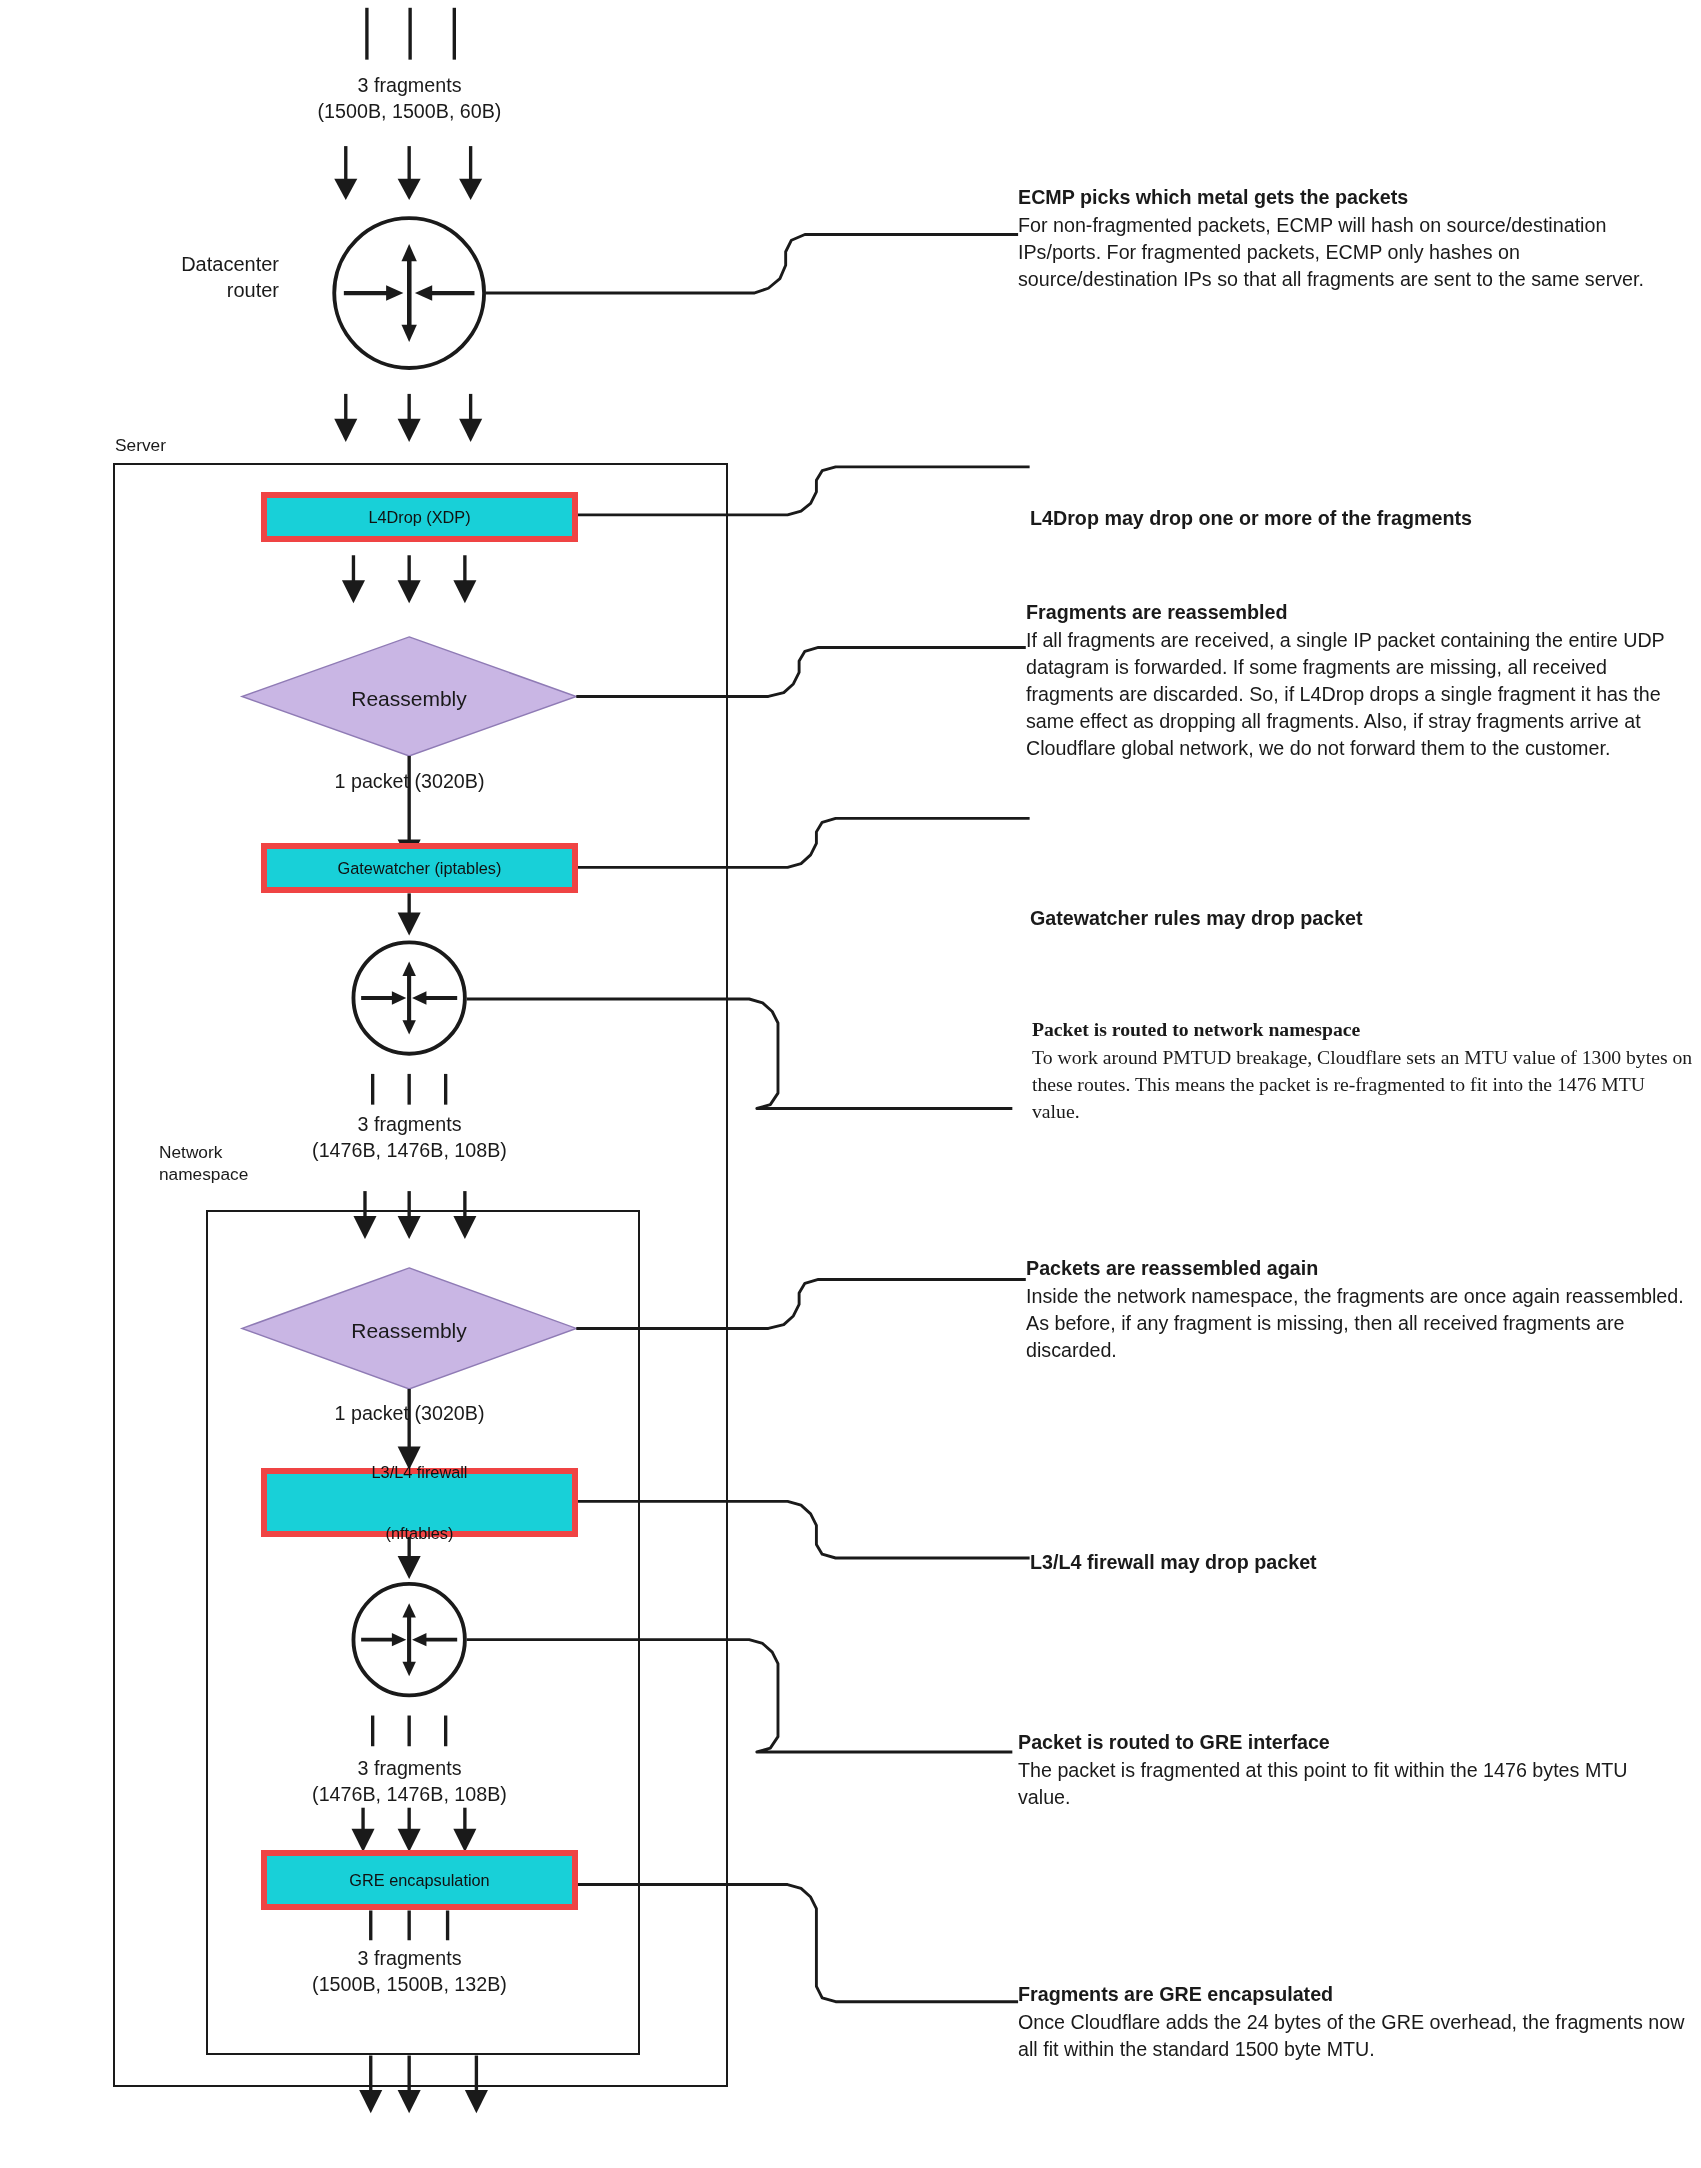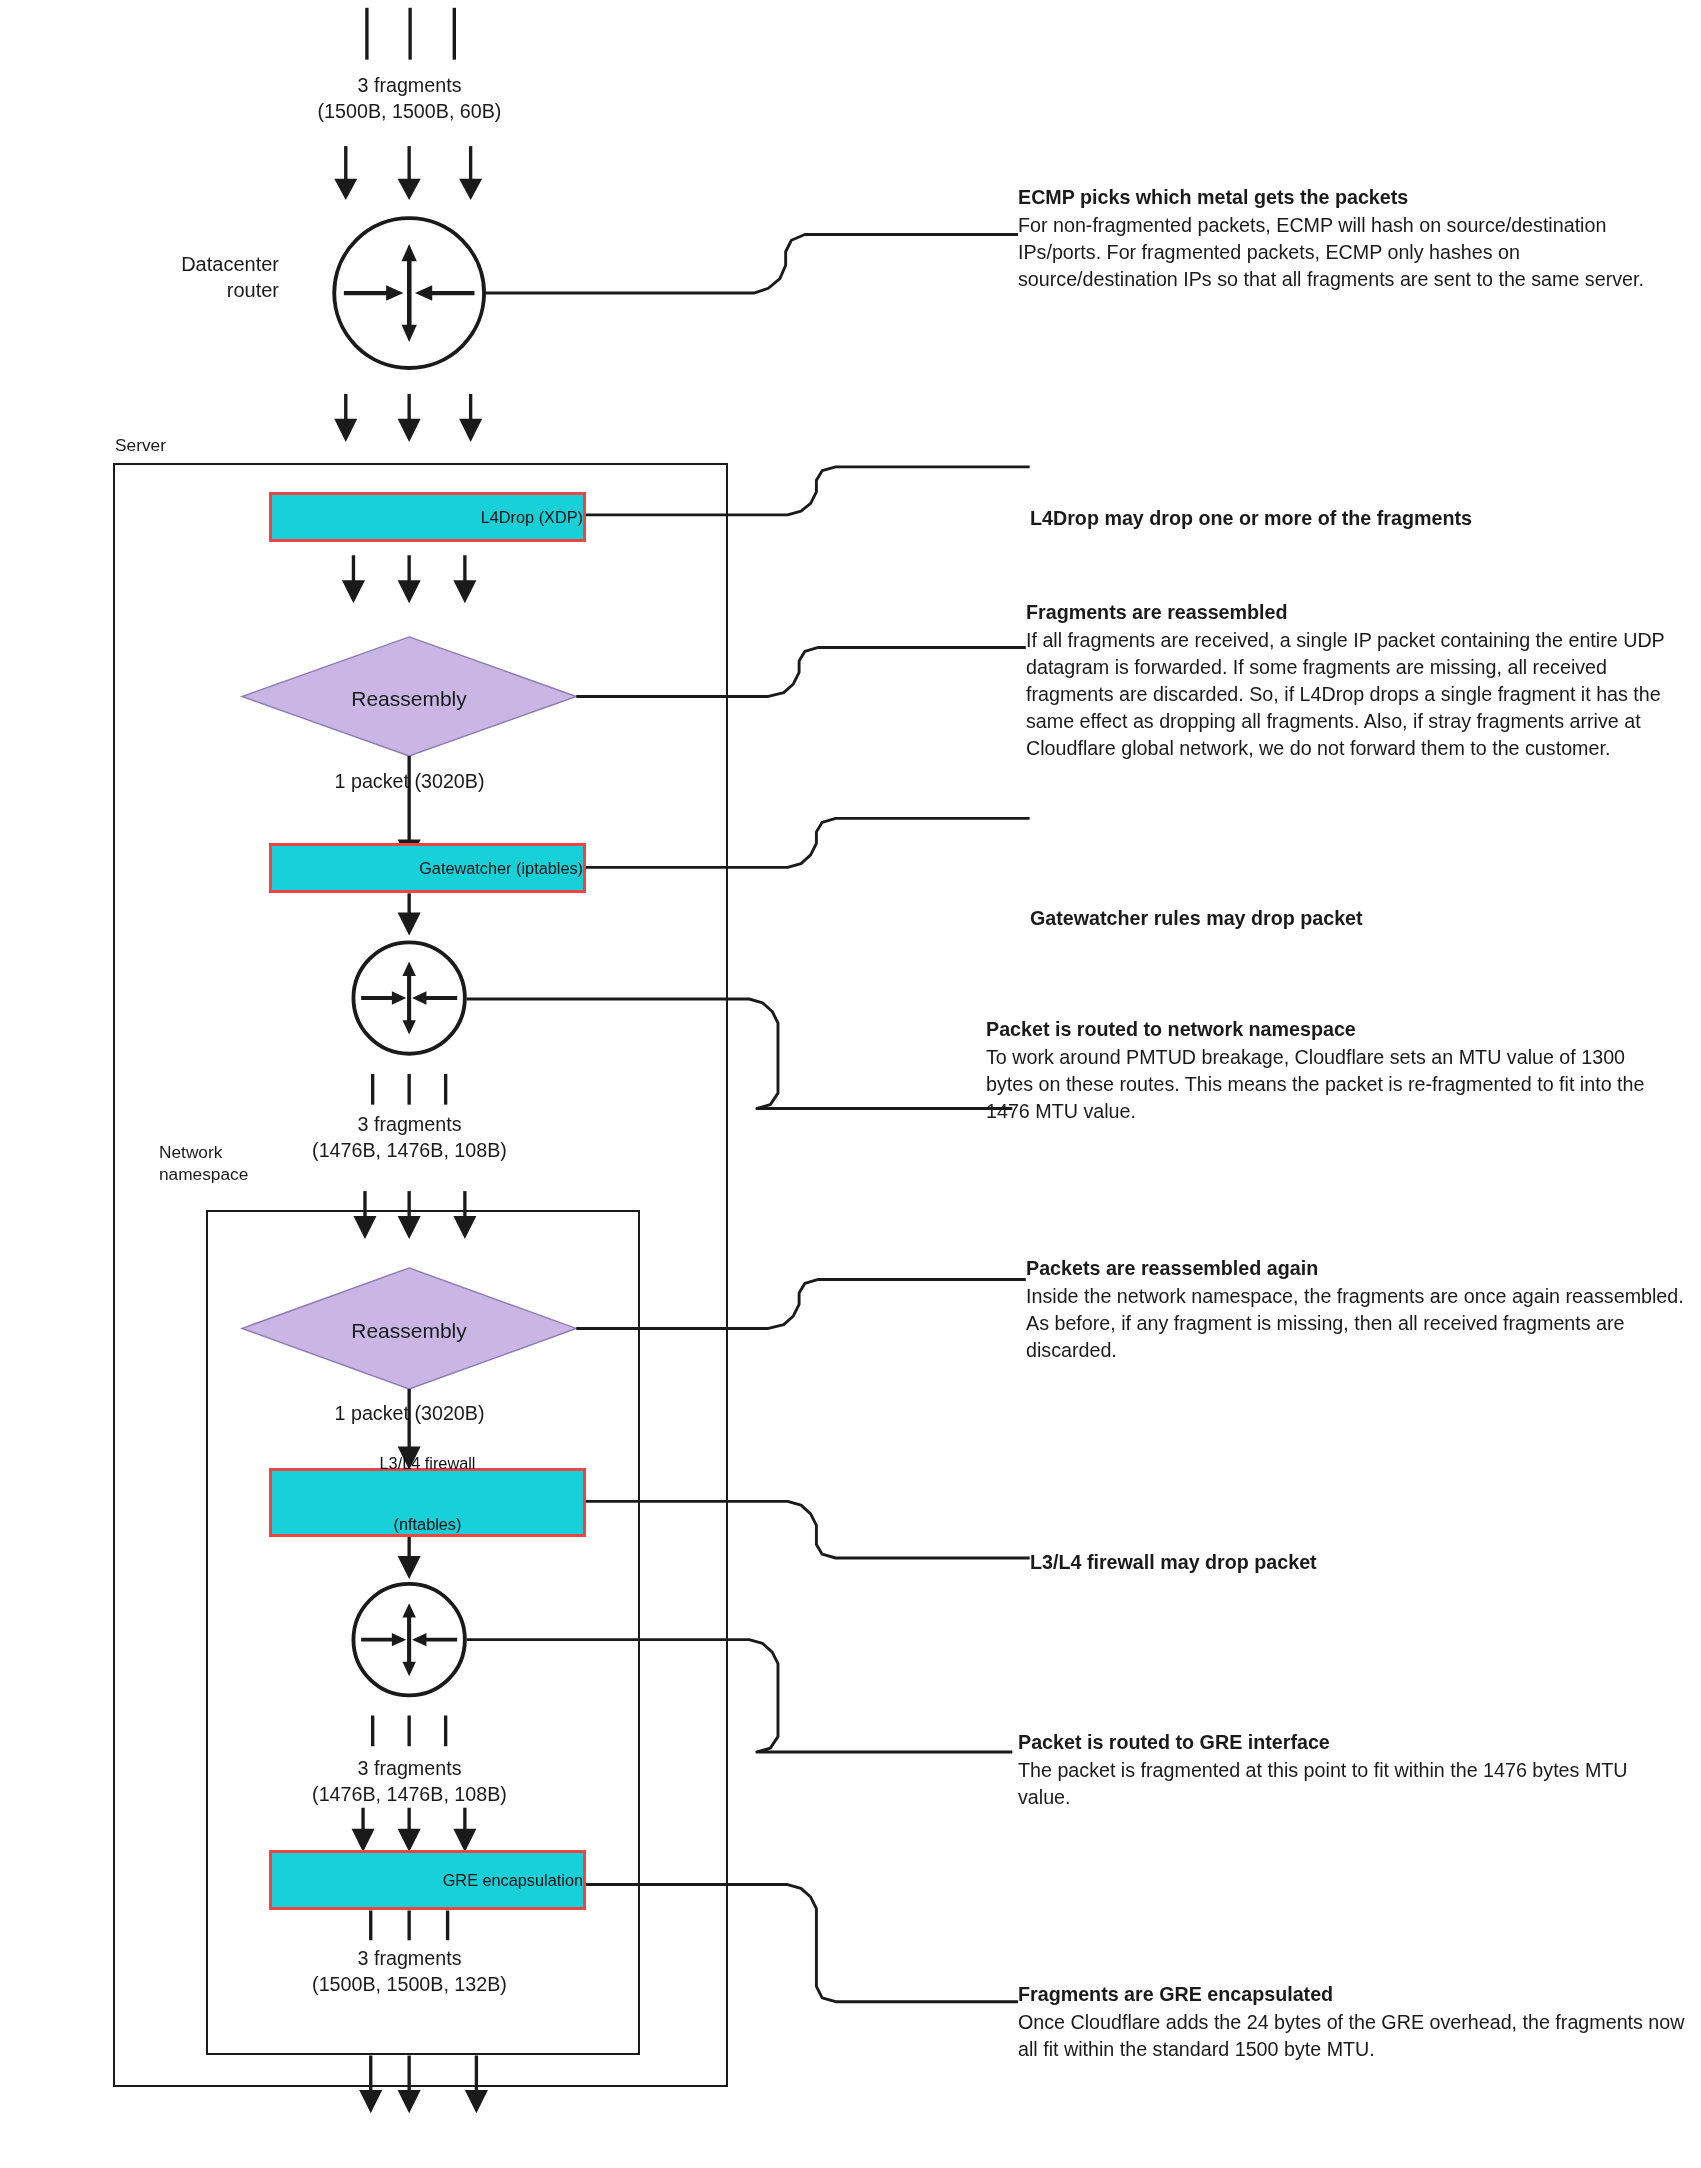--- a/index.html
+++ b/index.html
@@ -61,26 +61,25 @@
     position: absolute;
     font-size: 17.3px;
     line-height: 1.28;
     color: #1a1a1a;
   }
 
   
   .procbox {
     position: absolute;
     background: #18d0d8;
-    border: 3px solid #ef4444;
+    border: 6px solid #ef4444;
     box-sizing: border-box;
     display: flex;
     align-items: center;
-    justify-content: flex-end;
-    margin-left: 8px;
+    justify-content: center;
   }
   .procbox span {
     font-size: 16.3px;
     line-height: 1.25;
     text-align: center;
     color: #111;
   }
   .container-box {
     position: absolute;
     border: 2.4px solid #1a1a1a;
@@ -355,21 +354,21 @@
 
 <div class="note" style="left:1026px; top:584px; width:663px;margin-top:15px;">
   <span class="t">Fragments are reassembled</span>
   <span class="b">If all fragments are received, a single IP packet containing the entire UDP datagram is forwarded. If some fragments are missing, all received fragments are discarded. So, if L4Drop drops a single fragment it has the same effect as dropping all fragments. Also, if stray fragments arrive at Cloudflare global network, we do not forward them to the customer.</span>
 </div>
 
 <div class="note" style="left:1030px; top:905px; width:663px;">
   <span class="t">Gatewatcher rules may drop packet</span>
 </div>
 
-<div class="note" style="left:986px; top:1016px; width:663px;">
+<div class="note" style="left:1032px; top:1016px; width:663px;font-family:Liberation Serif, serif;">
   <span class="t">Packet is routed to network namespace</span>
   <span class="b">To work around PMTUD breakage, Cloudflare sets an MTU value of 1300 bytes on these routes. This means the packet is re-fragmented to fit into the 1476 MTU value.</span>
 </div>
 
 <div class="note" style="left:1026px; top:1255px; width:663px;">
   <span class="t">Packets are reassembled again</span>
   <span class="b">Inside the network namespace, the fragments are once again reassembled. As before, if any fragment is missing, then all received fragments are discarded.</span>
 </div>
 
 <div class="note" style="left:1030px; top:1549px; width:663px;">

